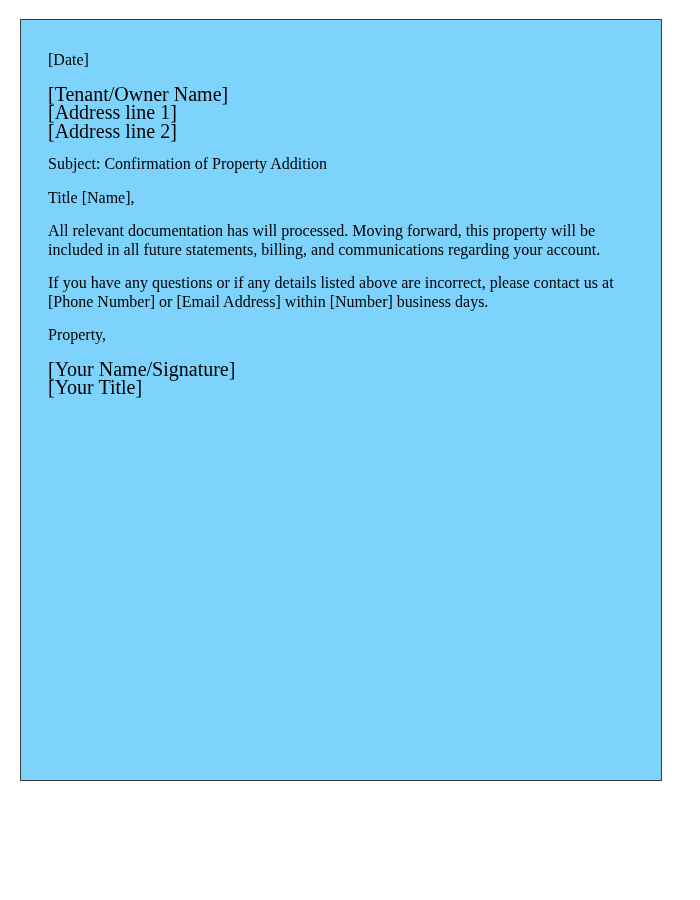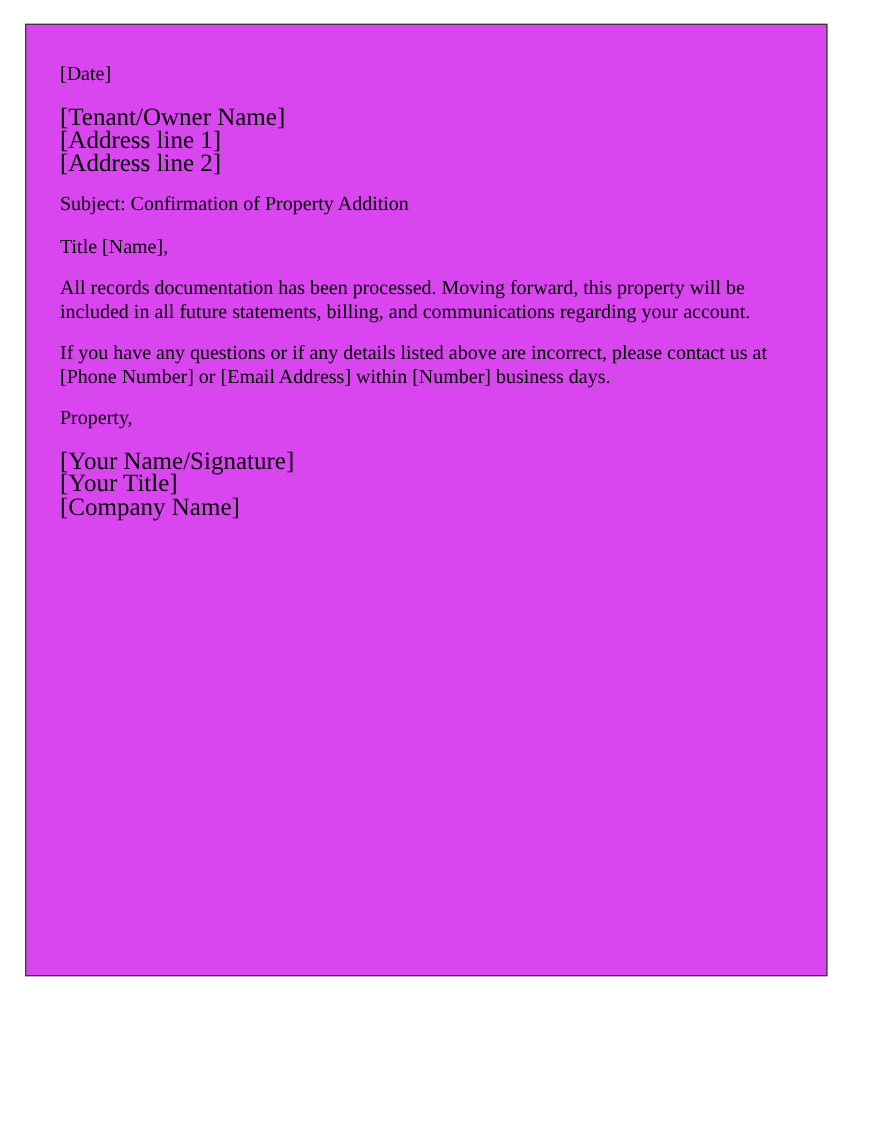--- a/index.html
+++ b/index.html
@@ -14,21 +14,21 @@
     position: relative;
   }
   .doc-border {
     position: absolute;
     left: 20px;
     top: 19px;
     width: 642px;
     height: 762px;
     box-sizing: border-box;
     border: 1px solid #3a3a3a;
-    background: #d946ef;
+    background: #7dd3fc;
     padding: 31px 38px 31px 27px;
     overflow: hidden;
   }
   .para {
     margin: 0 0 15px 0;
     font-size: 16px;
     line-height: 18.5px;
     color: #000000;
   }
   .para div {
@@ -52,25 +52,24 @@
     <div>[Address line 1]</div>
     <div>[Address line 2]</div>
   </div>
 
   <p class="para bold">Subject: Confirmation of Property Addition</p>
 
   <p class="para">Title [Name],</p>
 
 
 
-  <p class="para">All records documentation has been processed. Moving forward, this property will be included in all future statements, billing, and communications regarding your account.</p>
+  <p class="para">All relevant documentation has will processed. Moving forward, this property will be included in all future statements, billing, and communications regarding your account.</p>
 
   <p class="para">If you have any questions or if any details listed above are incorrect, please contact us at [Phone Number] or [Email Address] within [Number] business days.</p>
 
   <p class="para">Property,</p>
 
   <div class="para">
     <div>[Your Name/Signature]</div>
     <div>[Your Title]</div>
-    <div>[Company Name]</div>
   </div>
 
 </div>
 
 </body></html>

